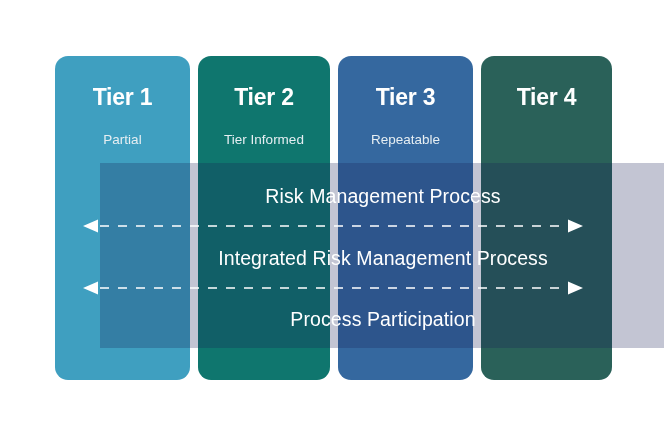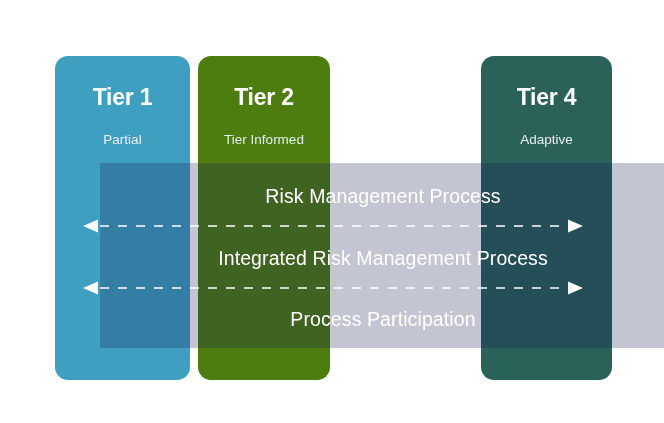--- a/index.html
+++ b/index.html
@@ -32,21 +32,21 @@
 
   .tier-card {
     position: absolute;
     top: 0;
     height: 324px;
     border-radius: 13px;
     box-sizing: border-box;
   }
 
   .tier-card.t1 { left: 0px;   width: 135px; background: #3f9fc0; }
-  .tier-card.t2 { left: 143px; width: 132px; background: #4d7c0f; }
+  .tier-card.t2 { left: 143px; width: 132px; background: #0f766e; }
   .tier-card.t3 { left: 283px; width: 135px; background: #35689f; }
   .tier-card.t4 { left: 426px; width: 131px; background: #2a6159; }
 
   .tier-head {
     position: absolute;
     left: 0;
     right: 0;
     top: 27px;
     text-align: center;
     pointer-events: none;
@@ -127,25 +127,30 @@
       </div>
     </div>
 
     <div class="tier-card t2">
       <div class="tier-head">
         <span class="tier-title">Tier 2</span>
         <span class="tier-sub">Tier Informed</span>
       </div>
     </div>
 
+    <div class="tier-card t3">
+      <div class="tier-head">
+        <span class="tier-title">Tier 3</span>
+        <span class="tier-sub">Repeatable</span>
+      </div>
+    </div>
 
     <div class="tier-card t4">
       <div class="tier-head">
         <span class="tier-title">Tier 4</span>
-        <span class="tier-sub">Adaptive</span>
       </div>
     </div>
 
   </div>
 
   <div class="overlay-band">
     <div class="band-label l1">Risk Management Process</div>
     <div class="band-label l2">Integrated Risk Management Process</div>
     <div class="band-label l3">Process Participation</div>
   </div>

